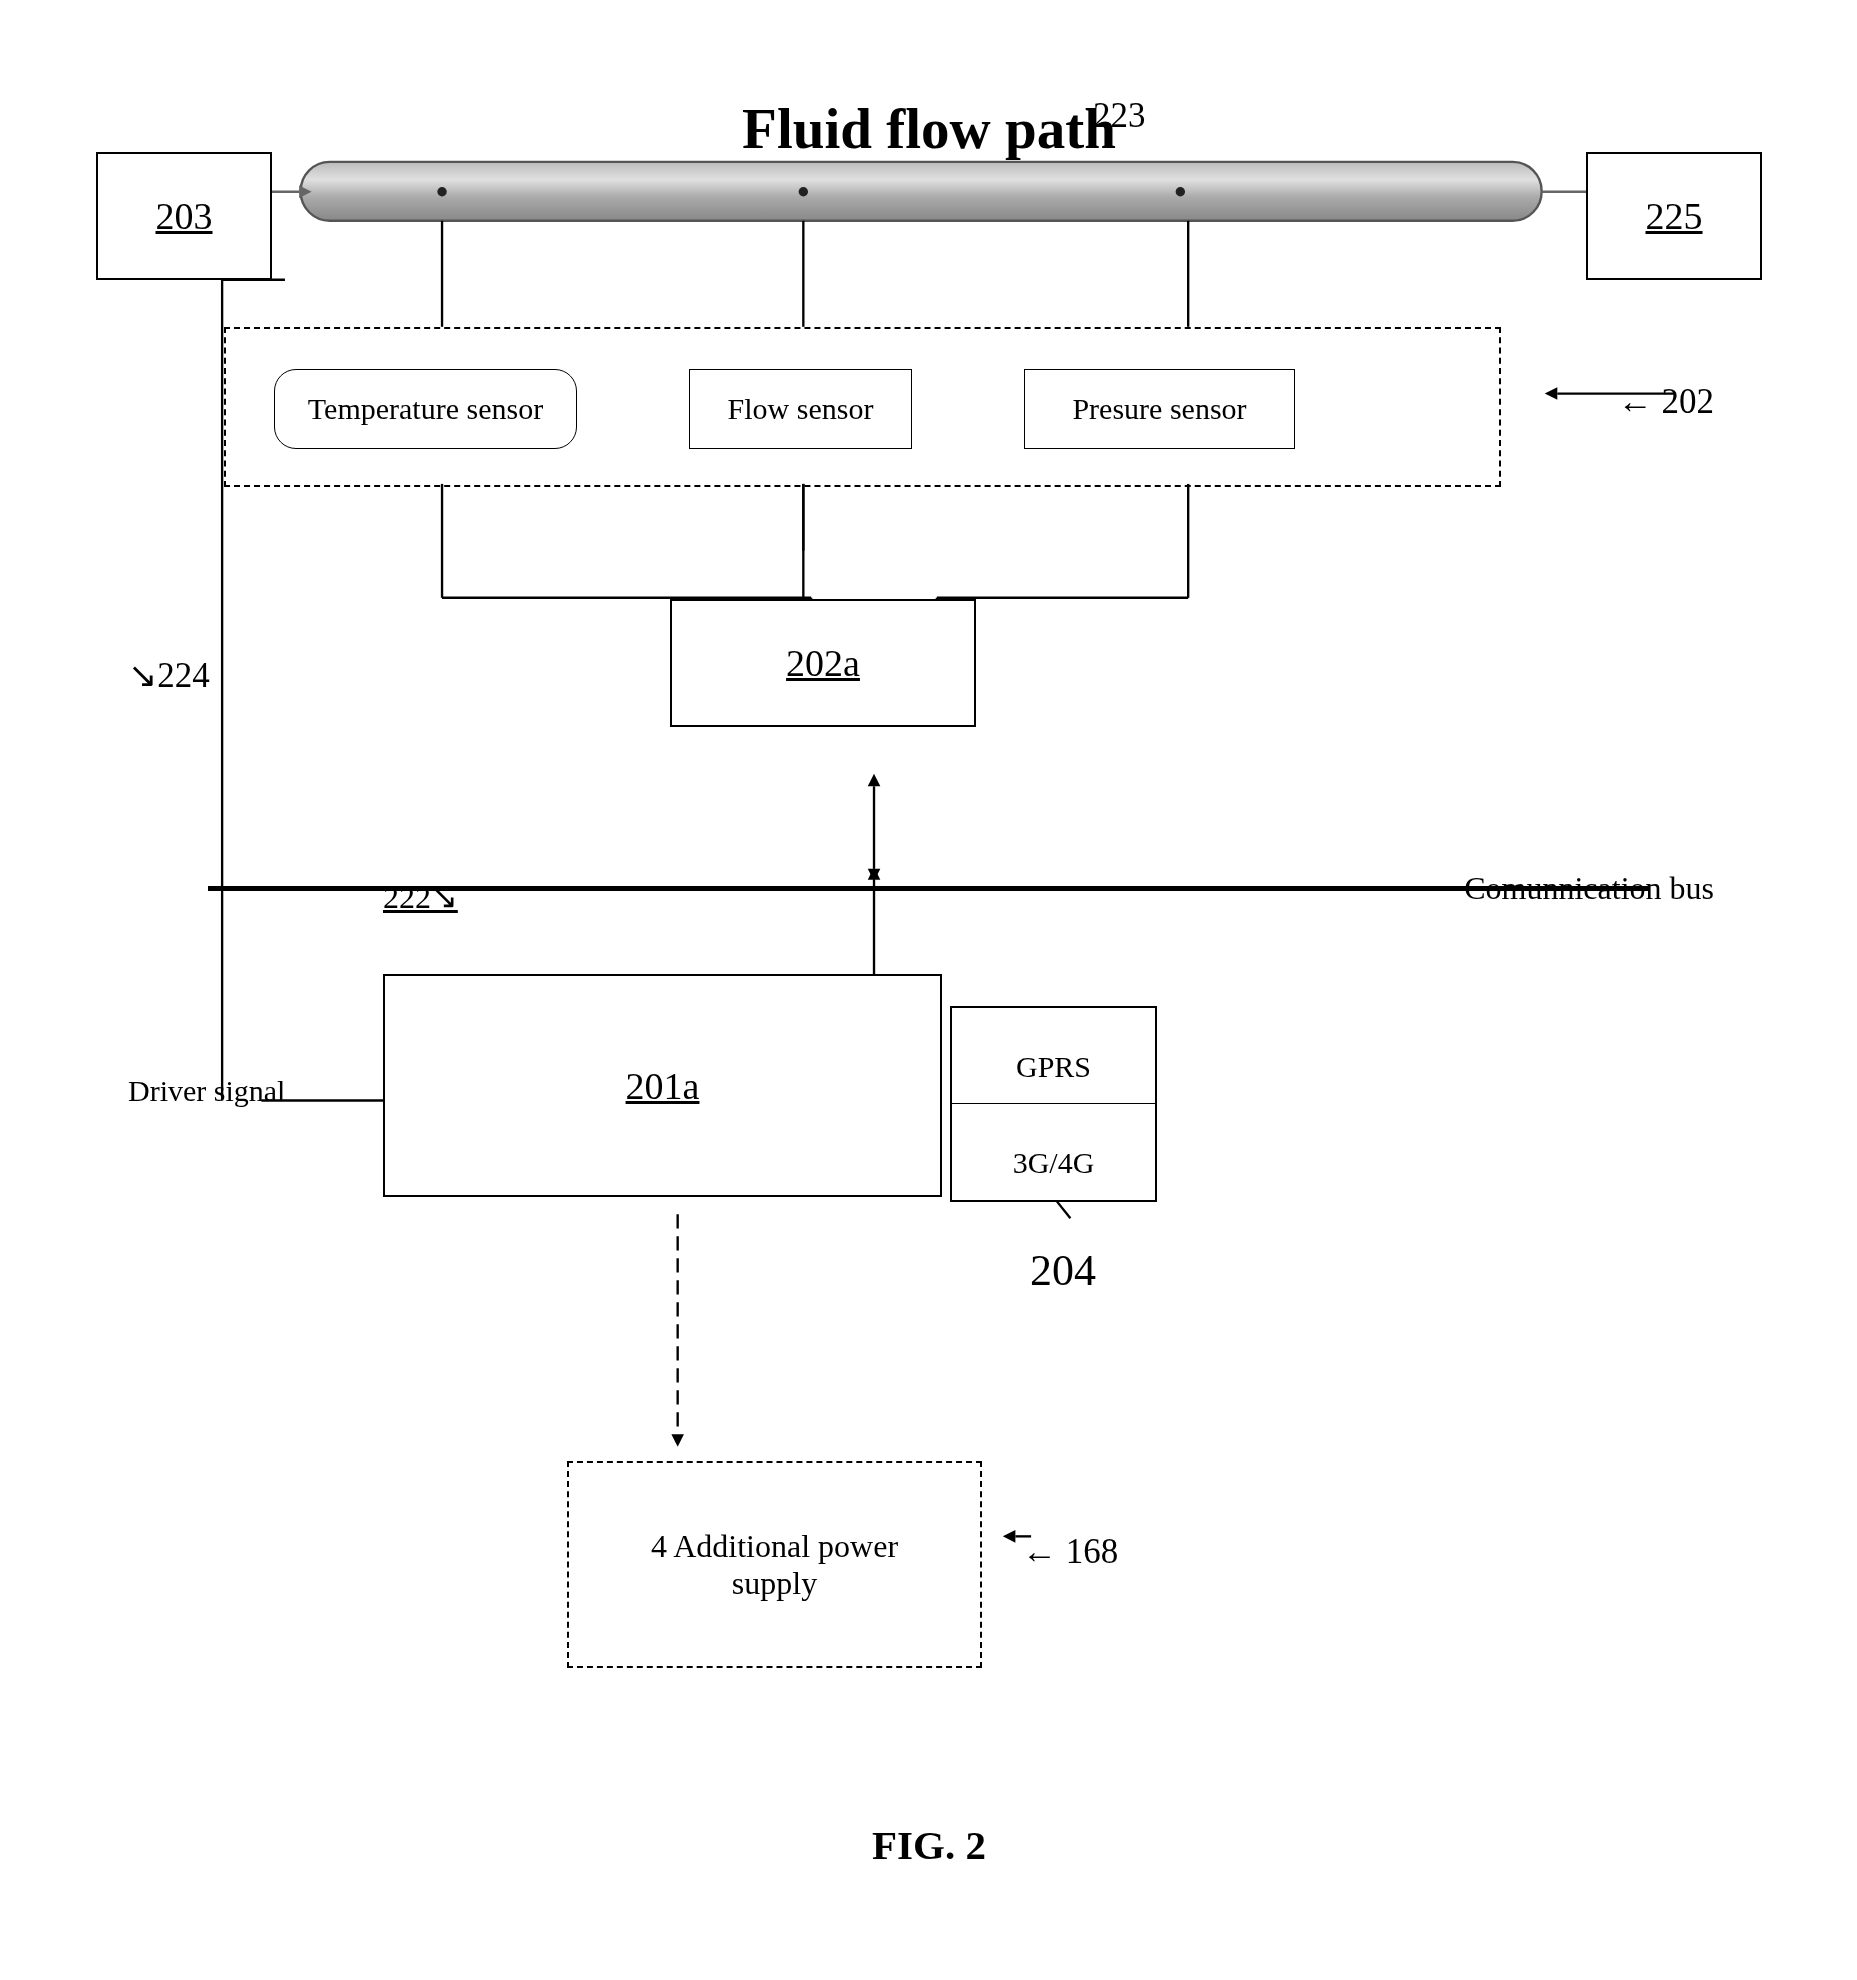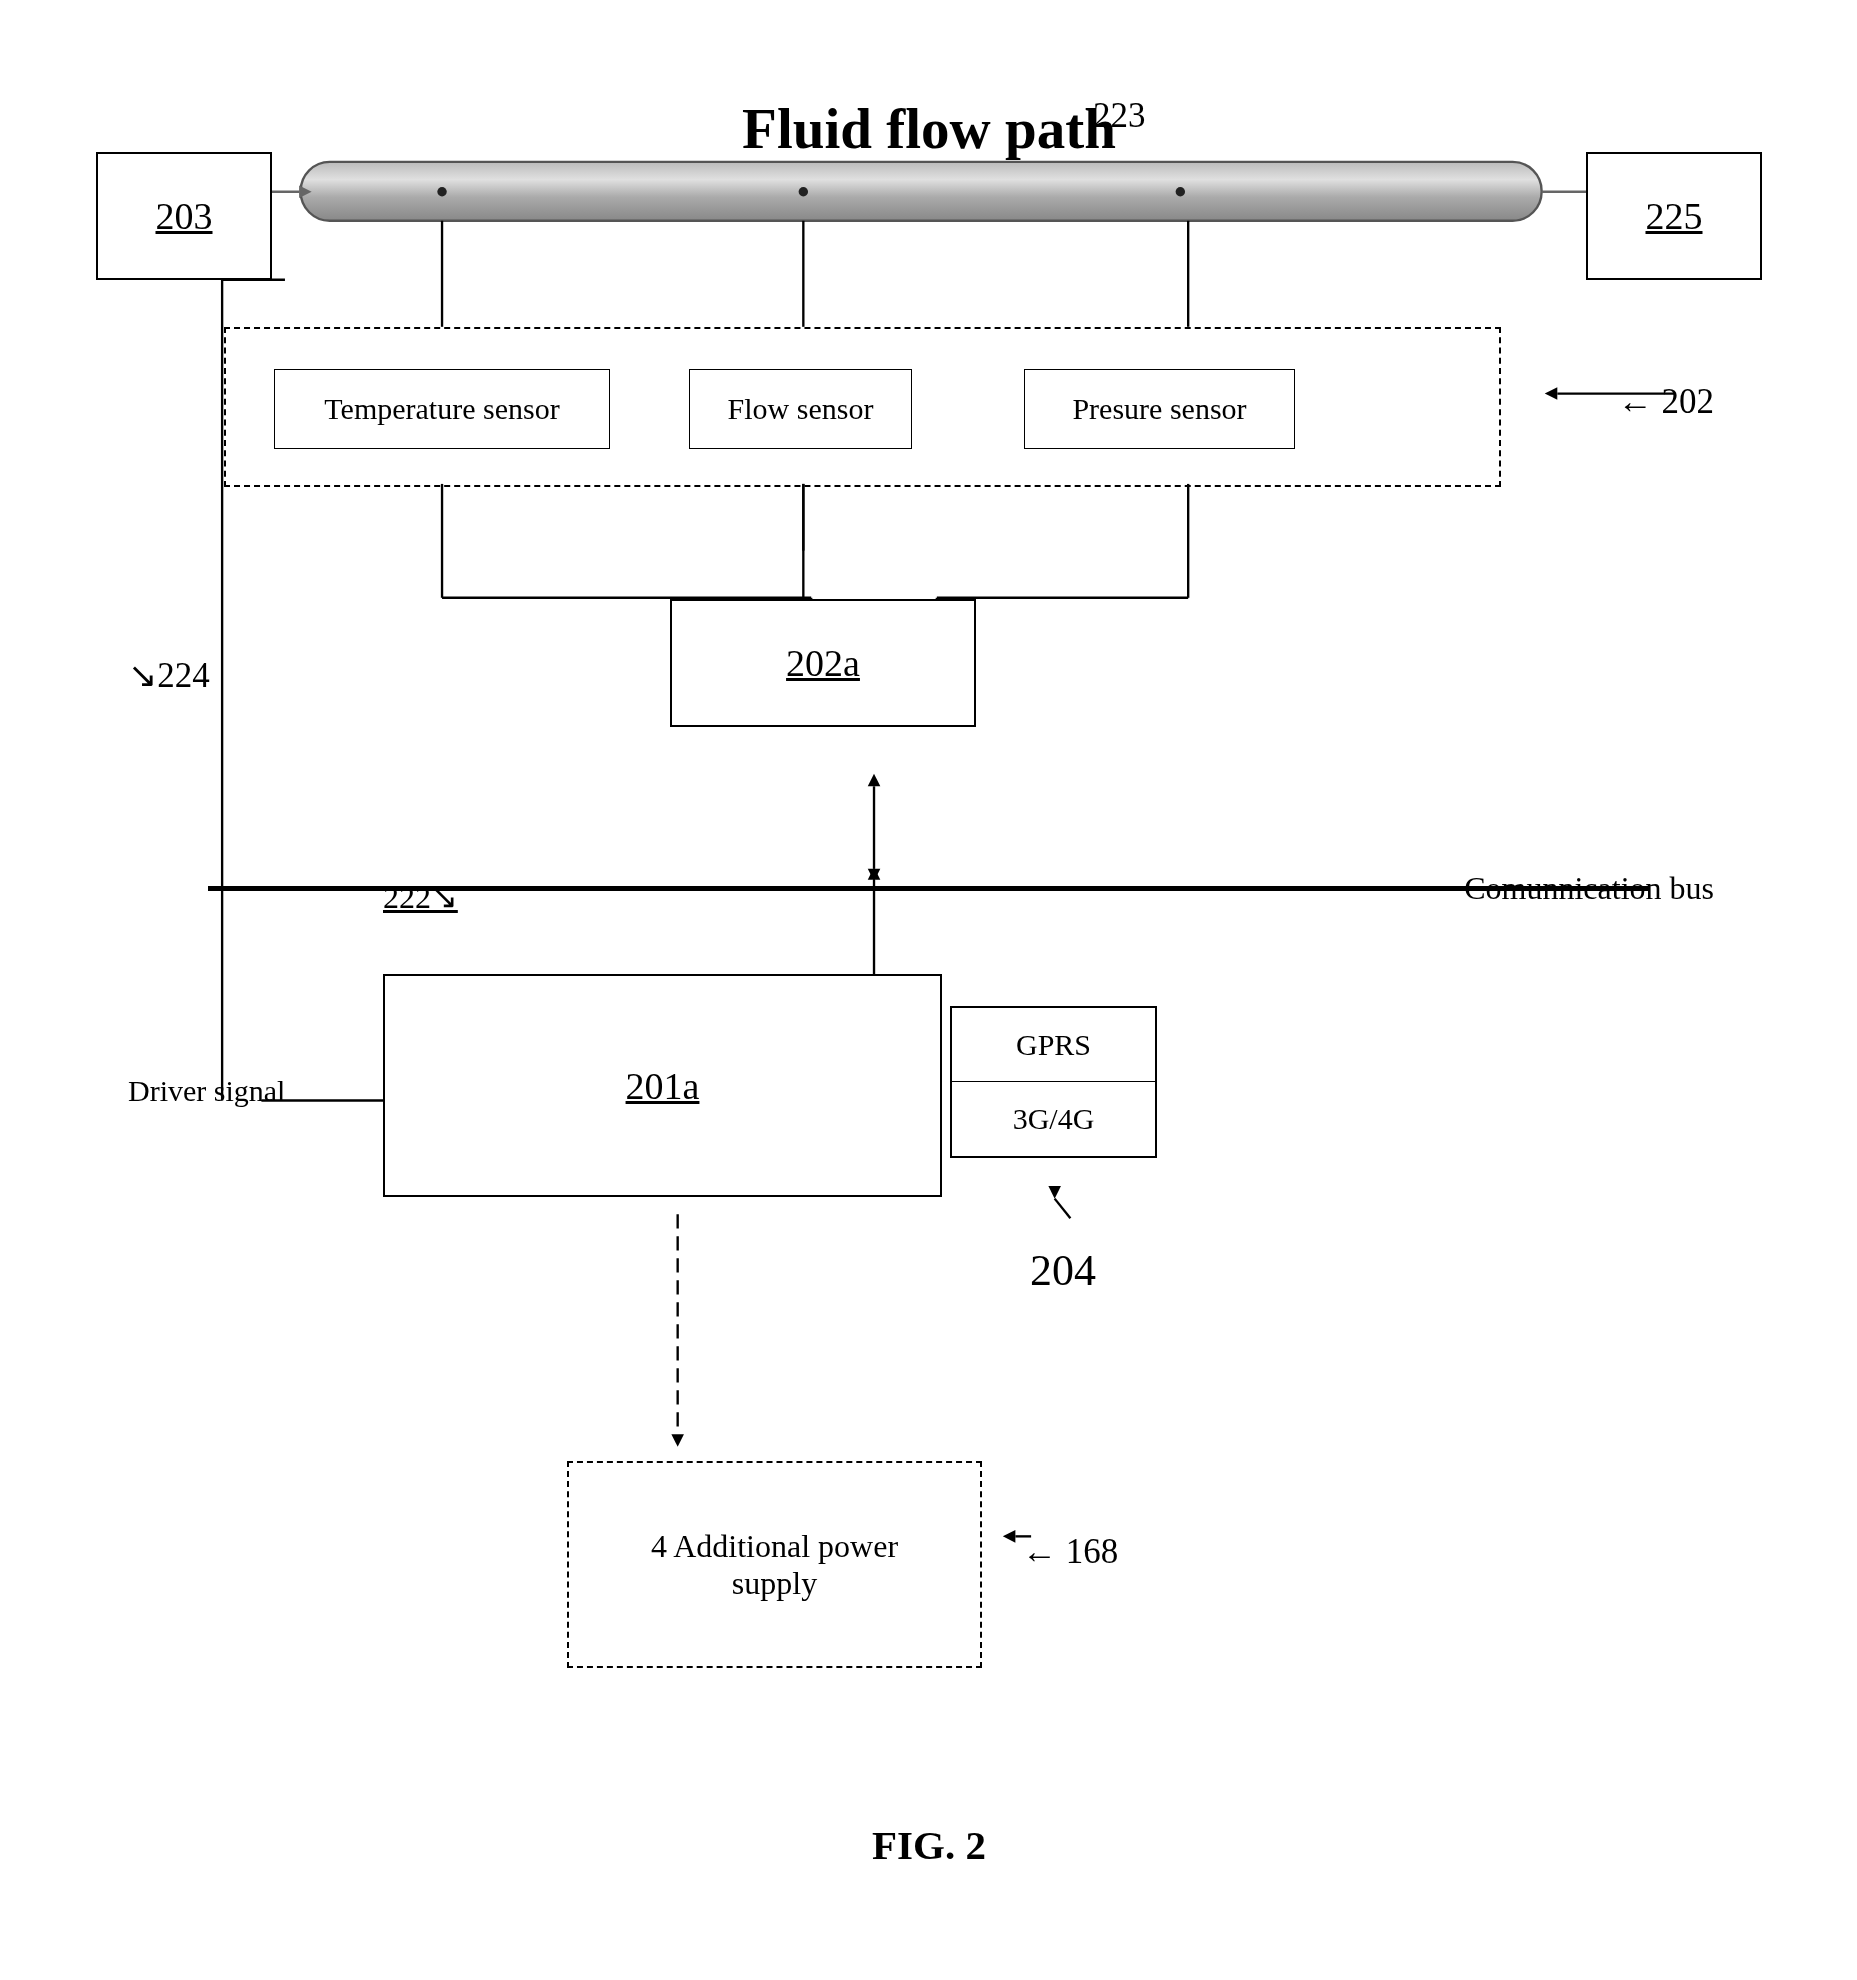--- a/index.html
+++ b/index.html
@@ -83,21 +83,22 @@
       border: 1.6px solid #000;
       background: #fff;
       display: flex;
       align-items: center;
       justify-content: center;
       font-size: 30px;
     }
 
     .temp-sensor {
       left: 48px;
-      width: 336px;
+      width: 303px;
+      border-radius: 22px;
     }
 
     .flow-sensor {
       left: 463px;
       width: 223px;
     }
 
     .pressure-sensor {
       left: 798px;
       width: 271px;
@@ -177,20 +178,21 @@
       background: #fff;
     }
 
     .comm-item {
       height: 74px;
       border-bottom: 1.6px solid #000;
       display: flex;
       align-items: center;
       justify-content: center;
       font-size: 30px;
+      margin-top: 22px;
     }
     .comm-item:last-child {
       border-bottom: none;
     }
 
     .ref-204 {
       position: absolute;
       top: 1197px;
       left: 982px;
       font-size: 44px;

